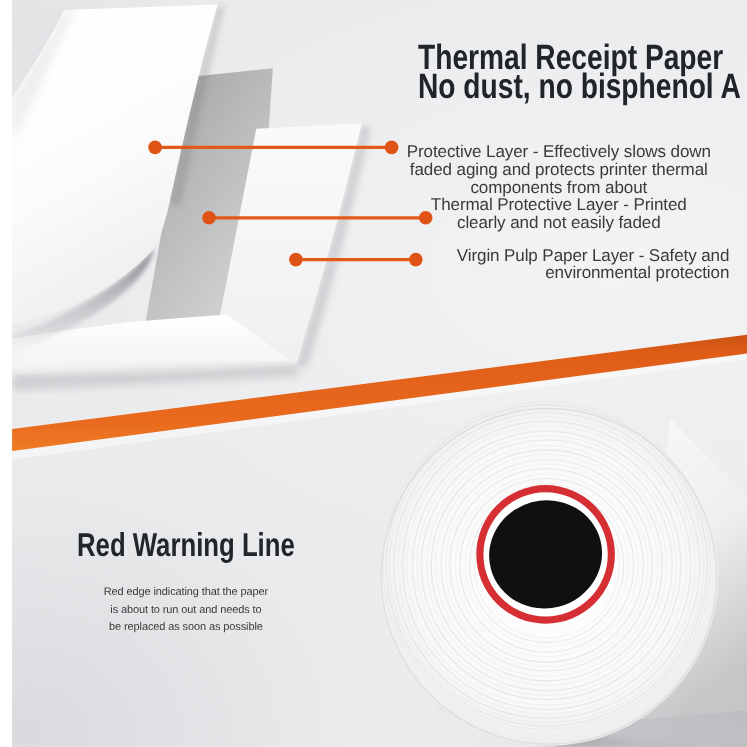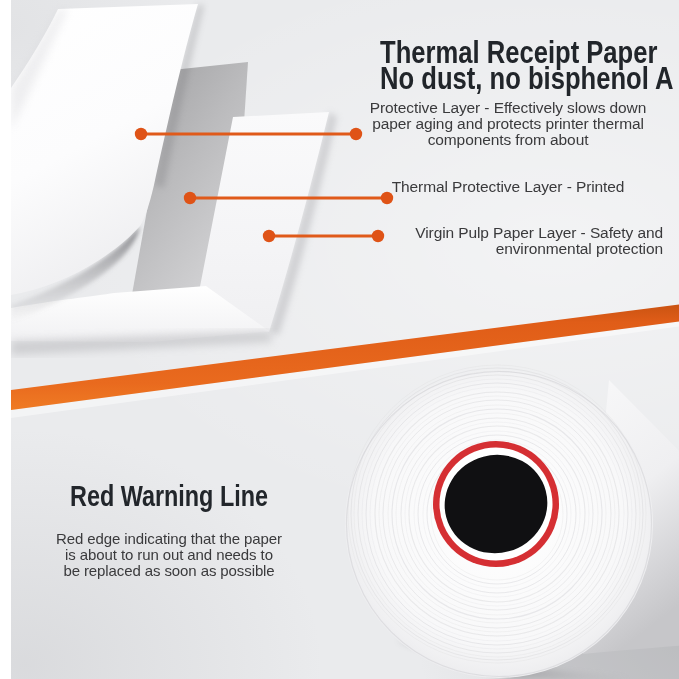--- a/index.html
+++ b/index.html
@@ -9,28 +9,28 @@
       radial-gradient(820px 480px at 80% 36%, rgba(255,255,255,.42), rgba(255,255,255,0) 60%),
       radial-gradient(480px 380px at 2% 98%, rgba(175,176,180,.28), rgba(0,0,0,0) 62%),
       radial-gradient(420px 300px at 100% 94%, rgba(158,159,163,.3), rgba(0,0,0,0) 65%),
       radial-gradient(300px 260px at 0% 4%, rgba(190,191,194,.18), rgba(0,0,0,0) 60%),
       #eaebed; margin-left: 11px;}
   .art{position:absolute;left:0;top:0;}
   .title{position:absolute;left:337px;top:39px;width:320px;text-align:center;
     font-weight:bold;font-size:32px;line-height:26px;color:#21252a;
     transform:scaleX(.8);transform-origin:50% 0;white-space:nowrap;}
   .callout-text{position:absolute;text-align:center;font-size:15.5px;line-height:16px;color:#3a3a3c;letter-spacing:-.1px;}
-  .c1{left:347px;top:100px;width:300px;}
+  .c1{left:347px;top:131px;width:300px;}
   .c2{left:347px;top:179px;width:300px;}
   .c3{left:352px;top:225px;width:300px;text-align:right;}
   .warn-head{position:absolute;left:18px;top:481px;width:280px;text-align:center;
     font-weight:bold;font-size:30px;line-height:30px;color:#22262b;
     transform:scaleX(.78);transform-origin:50% 0;white-space:nowrap;}
   .warn-body{position:absolute;left:8px;top:531px;width:300px;text-align:center;
-    font-size:15px;line-height:16px;color:#3a3a3c;letter-spacing:-.1px;}
+    font-size:10px;line-height:16px;color:#3a3a3c;letter-spacing:-.1px;}
 </style>
 </head>
 <body>
 
 <div class="canvas">
   <svg class="art" width="679" height="679" viewBox="0 0 679 679">
     <defs>
       <linearGradient id="gradC" x1="0" y1="0" x2="0" y2="1">
         <stop offset="0" stop-color="#fafafb"></stop>
           <stop offset=".6" stop-color="#f4f4f6"></stop>
@@ -167,25 +167,26 @@
     </g>
   </svg>
 
   <div class="title">
     <div>Thermal Receipt Paper</div>
     <div>No dust, no bisphenol A</div>
   </div>
 
   <div class="callout-text c1">
     <div>Protective Layer - Effectively slows down</div>
-    <div>paper aging and protects printer thermal</div>
+    <div>faded aging and protects printer thermal</div>
     <div>components from about</div>
   </div>
   <div class="callout-text c2">
     <div>Thermal Protective Layer - Printed</div>
+    <div>clearly and not easily faded</div>
   </div>
   <div class="callout-text c3">
     <div>Virgin Pulp Paper Layer - Safety and</div>
     <div>environmental protection</div>
   </div>
 
   <div class="warn-head">Red Warning Line</div>
   <div class="warn-body">
     <div>Red edge indicating that the paper</div>
     <div>is about to run out and needs to</div>

